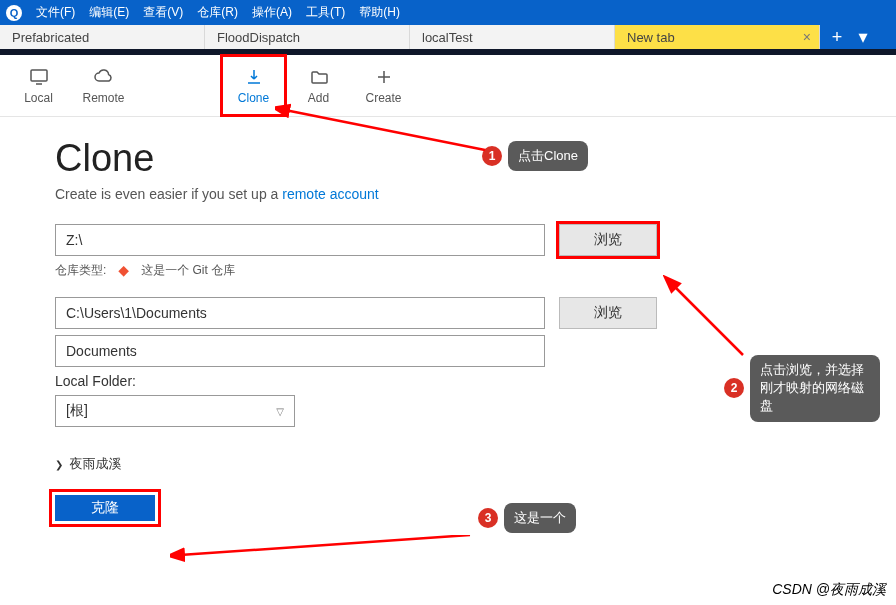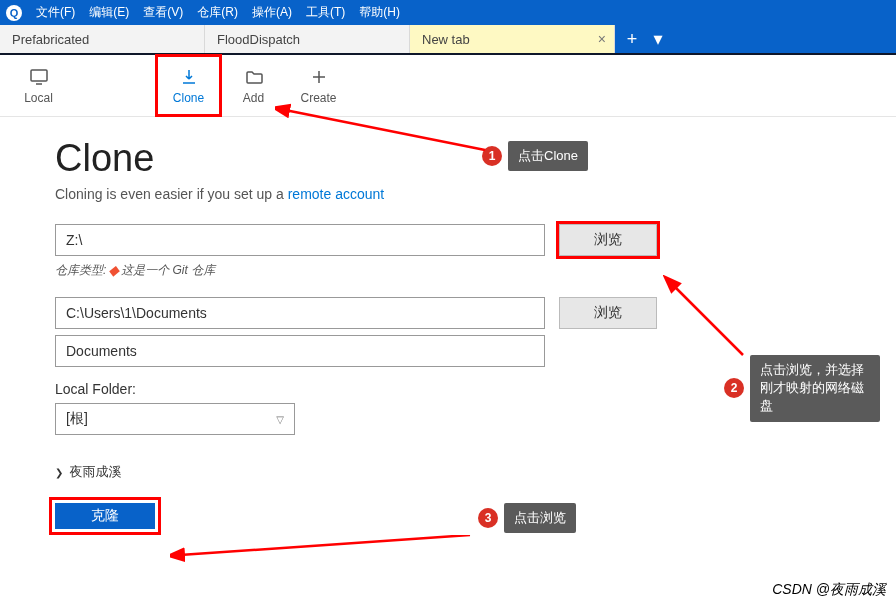--- a/index.html
+++ b/index.html
@@ -2,23 +2,23 @@
 <html><head>
 <meta charset="utf-8">
 <style>
 * { margin: 0; padding: 0; box-sizing: border-box; font-family: "Segoe UI", "Microsoft YaHei", sans-serif; }
 body { width: 896px; height: 605px; background: #fff; overflow: hidden; position: relative; }
 
 .menubar { background: #0862c9; height: 25px; display: flex; align-items: center; padding: 0 6px; color: #fff; font-size: 12px; gap: 14px; }
 .menubar .logo { width: 16px; height: 16px; background: #fff; border-radius: 50%; display: flex; align-items: center; justify-content: center; color: #0862c9; font-weight: bold; font-size: 11px; }
 .menubar span { cursor: pointer; }
 
-.tabbar { display: flex; height: 30px; background: #f3f3f3; border-bottom: 2px solid #0f172a; }
+.tabbar { display: flex; height: 30px; background: #f3f3f3; border-bottom: 6px solid #0f172a; }
 .tab { flex: 0 0 205px; border-right: 1px solid #d9d9d9; display: flex; align-items: center; padding: 0 12px; font-size: 13px; color: #444; background: #f3f3f3; position: relative; }
-.tab.active { background: #fef9c3; }
+.tab.active { background: #fde047; }
 .tab .close { position: absolute; right: 8px; font-size: 14px; color: #777; }
 .tab-actions { flex: 1; background: #0862c9; display: flex; align-items: center; color: #fff; padding: 0 6px; gap: 4px; }
 .tab-actions .btn { width: 22px; text-align: center; font-size: 18px; cursor: pointer; }
 
 .toolbar { display: flex; height: 62px; border-bottom: 1px solid #e5e5e5; padding: 0 6px; }
 .tool { width: 65px; display: flex; flex-direction: column; align-items: center; justify-content: center; gap: 4px; color: #555; font-size: 12px; cursor: pointer; }
 .tool svg { width: 20px; height: 20px; stroke: #555; fill: none; stroke-width: 1.5; }
 .tool.selected { color: #0078d7; }
 .tool.selected svg { stroke: #0078d7; }
 .tool.hi { outline: 3px solid #ff0000; outline-offset: -2px; }
@@ -28,36 +28,36 @@
 h1 { font-size: 38px; font-weight: 300; color: #222; margin-bottom: 6px; }
 .subtitle { font-size: 14px; color: #555; margin-bottom: 22px; }
 .subtitle a { color: #0078d7; text-decoration: none; }
 
 .row { display: flex; gap: 14px; margin-bottom: 6px; align-items: center; }
 .input { height: 32px; border: 1px solid #999; padding: 0 10px; font-size: 14px; color: #333; background: #fff; }
 .input.w1 { width: 490px; }
 .input.w2 { width: 490px; }
 .btn-browse { width: 98px; height: 32px; border: 1px solid #bbb; background: #e7e7e7; font-size: 14px; color: #333; cursor: pointer; }
 .btn-browse.hi { outline: 3px solid #ff0000; outline-offset: 0; }
-.meta { font-size: 12px; color: #555; margin-bottom: 18px; display: flex; align-items: flex-start; gap: 2px; font-style: italic; }
+.meta { font-size: 12px; color: #555; margin-bottom: 18px; display: flex; align-items: flex-start; gap: 12px; }
 .meta .git { color: #f05133; font-size: 14px; }
 
-.label { font-size: 14px; color: #333; margin: 14px 0 6px; }
+.label { font-size: 14px; color: #333; margin: 6px 0 6px; }
 .select { width: 240px; height: 32px; border: 1px solid #999; display: flex; align-items: center; justify-content: space-between; padding: 0 10px; font-size: 14px; color: #333; background: #fff; cursor: pointer; }
 .select .caret { font-size: 10px; color: #777; }
 
 .adv { margin-top: 28px; font-size: 13px; color: #333; cursor: pointer; display: flex; align-items: center; gap: 6px; }
 .adv .arr { font-size: 10px; }
 
 .primary { margin-top: 22px; width: 100px; height: 26px; background: #0862c9; color: #fff; border: none; font-size: 14px; cursor: pointer; }
 .primary.hi { outline: 3px solid #ff0000; outline-offset: 3px; }
 
 .annot { position: absolute; display: flex; align-items: center; gap: 6px; pointer-events: none; }
 .annot .num { width: 20px; height: 20px; border-radius: 50%; background: #d93025; color: #fff; font-size: 12px; display: flex; align-items: center; justify-content: center; font-weight: bold; }
-.annot .txt { background: #5a5a5a; color: #fff; padding: 6px 10px; font-size: 13px; border-radius: 2px; line-height: 1.4; }
+.annot .txt { background: #5a5a5a; color: #fff; padding: 6px 10px; font-size: 13px; border-radius: 8px; line-height: 1.4; }
 .annot.a2 .txt { width: 130px; }
 
 svg.arrow { position: absolute; pointer-events: none; }
 
 .watermark { position: absolute; right: 10px; bottom: 6px; color: #000000; font-size: 14px; font-style: italic; }
 </style>
 </head>
 <body>
 
 <div class="menubar">
@@ -71,38 +71,47 @@
   <span>帮助(H)</span>
 </div>
 
 <div class="tabbar">
   <div class="tab">
       <span>Prefabricated</span>
     </div>
   <div class="tab">
       <span>FloodDispatch</span>
     </div>
+  <div class="tab">
+      <span>localTest</span>
+    </div>
   <div class="tab active">
     <span>New tab</span>
     <span class="close">×</span>
   </div>
   <div class="tab-actions">
     <span class="btn">+</span>
     <span class="btn">▾</span>
   </div>
 </div>
 
 <div class="toolbar">
   <div class="tool">
     <svg>
         <rect x="2" y="3" width="16" height="11" rx="1"></rect>
         <line x1="7" y1="17" x2="13" y2="17"></line>
       </svg>
     <span>Local</span>
   </div>
+  <div class="tool">
+    <svg>
+        <path d="M5 14a4 4 0 010-8 5 5 0 019.6 1.5A3.5 3.5 0 0115 14H5z"></path>
+      </svg>
+    <span>Remote</span>
+  </div>
   <div class="tool-gap"></div>
   <div class="tool selected hi">
     <svg>
         <path d="M10 3v9m0 0l-3-3m3 3l3-3M4 16h12"></path>
       </svg>
     <span>Clone</span>
   </div>
   <div class="tool">
     <svg>
         <path d="M3 6a1 1 0 011-1h4l2 2h7a1 1 0 011 1v7a1 1 0 01-1 1H4a1 1 0 01-1-1V6z"></path>
@@ -114,21 +123,21 @@
         <line x1="10" y1="4" x2="10" y2="16"></line>
         <line x1="4" y1="10" x2="16" y2="10"></line>
       </svg>
     <span>Create</span>
   </div>
 </div>
 
 <div class="content">
   <h1>Clone</h1>
   <div class="subtitle">
-    <span>Cloning is even easier if you set up a </span><a href="#">remote account</a>
+    <span>Create is even easier if you set up a </span><a href="#">remote account</a>
   </div>
 
   <div class="row">
     <input class="input w1" value="Z:\" style="">
     <button class="btn-browse hi">浏览</button>
   </div>
   <div class="meta">
     <span>仓库类型:</span>
     <span class="git">◆</span>
     <span>这是一个 Git 仓库</span>
@@ -160,21 +169,21 @@
 <div class="annot" style="left:482px; top:141px;">
   <div class="num">1</div>
     <div class="txt">点击Clone</div>
 </div>
 <div class="annot a2" style="left:724px; top:355px;">
   <div class="num">2</div>
     <div class="txt">点击浏览，并选择刚才映射的网络磁盘</div>
 </div>
 <div class="annot" style="left:478px; top:503px;">
   <div class="num">3</div>
-    <div class="txt">点击浏览</div>
+    <div class="txt">这是一个</div>
 </div>
 
 <svg class="arrow" style="left:275px; top:100px;" width="220" height="60">
   <defs>
       <marker id="ah1" markerWidth="10" markerHeight="10" refX="2" refY="3" orient="auto">
         <path d="M0,0 L0,6 L8,3 z" fill="#ff0000"></path>
       </marker>
     </defs>
   <line x1="210" y1="50" x2="10" y2="10" stroke="#ff0000" stroke-width="2.5" marker-end="url(#ah1)"></line>
 </svg>

